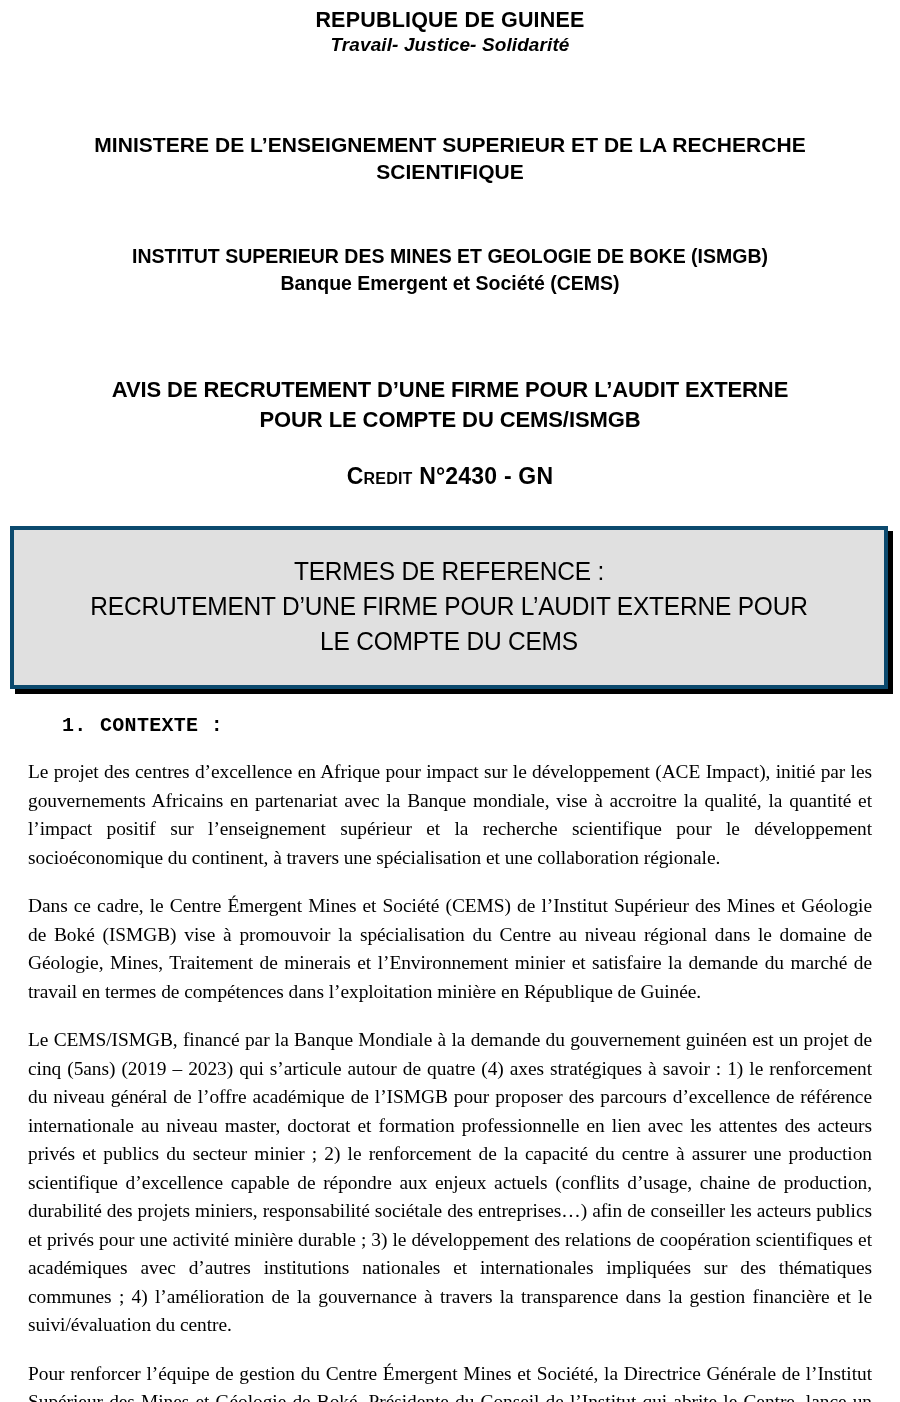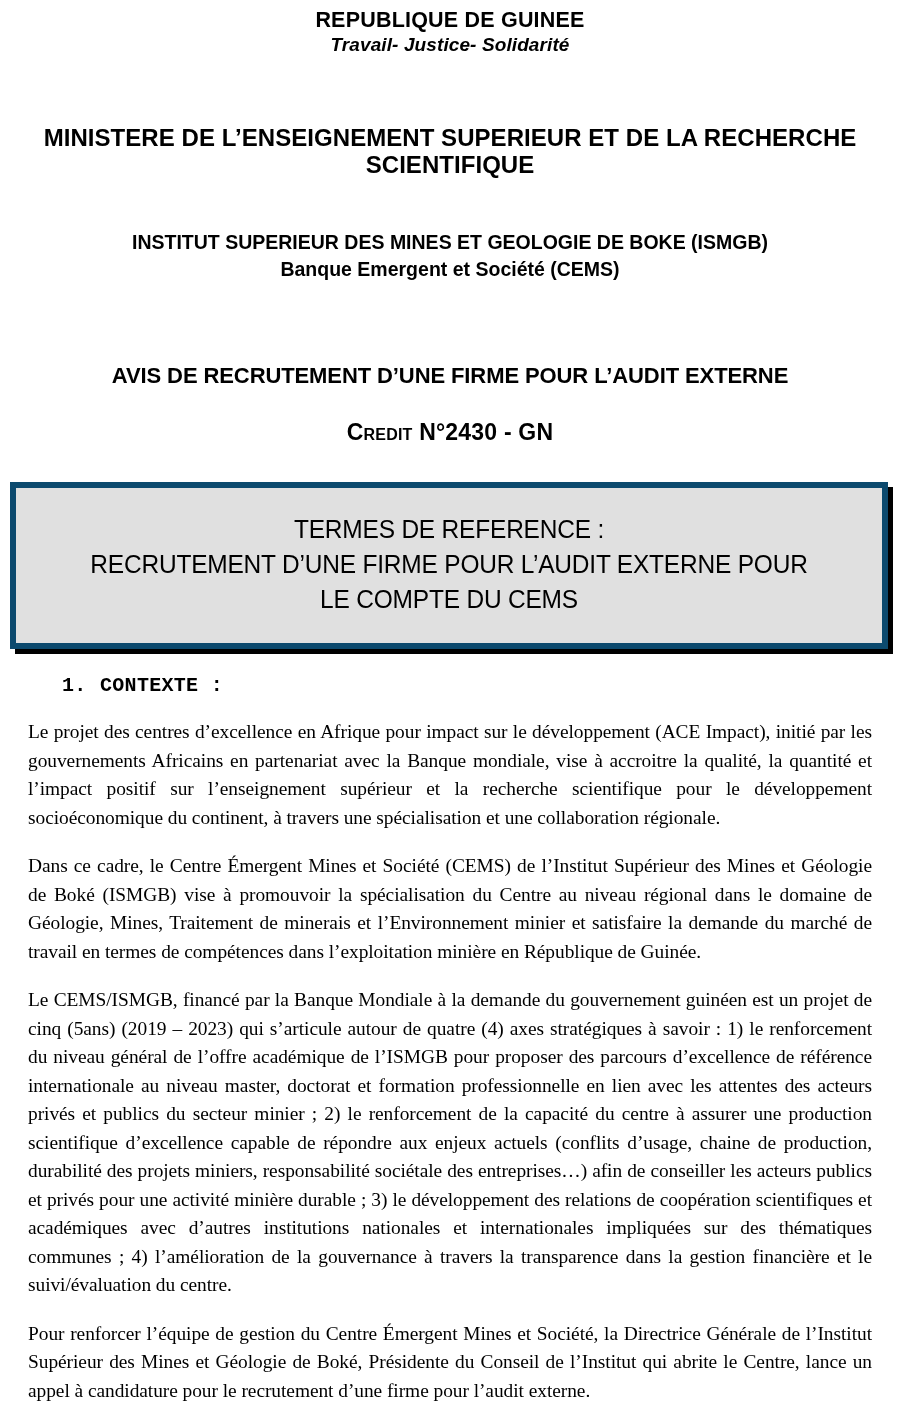--- a/index.html
+++ b/index.html
@@ -37,23 +37,23 @@
     padding-top: 7px;
     letter-spacing: 0.2px;
   }
   .hdr-motto {
     font-size: 19px;
     line-height: 24px;
     font-style: italic;
     letter-spacing: 0.1px;
   }
   .hdr-ministry {
-    font-size: 24px;
+    font-size: 21px;
     line-height: 27px;
-    margin: 9px 40px;
+    margin: 16px 40px;
     padding-top: 58px;
     letter-spacing: 0.05px;
   }
   .hdr-institute {
     font-size: 19.5px;
     line-height: 27px;
     margin: 0 20px;
     padding-top: 42px;
   }
   .hdr-centre {
@@ -85,21 +85,21 @@
     line-height: 29px;
     letter-spacing: 0.2px;
   }
 
   
   .tdr-box-wrap {
     margin: 35px 12px 0 10px;
   }
   .tdr-box {
     background: #e0e0e0;
-    border: 6px solid #0c4a6e;
+    border: 4px solid #0c4a6e;
     box-shadow: 5px 5px 0 0 #000000;
     box-sizing: border-box;
     padding: 24px 14px 26px 14px;
     text-align: center;
   }
   .tdr-line {
     font-family: "Liberation Sans", "DejaVu Sans", sans-serif;
     font-weight: normal;
     font-size: 25.5px;
     line-height: 35px;
@@ -148,20 +148,21 @@
   <div class="header">
     <div class="hdr-country">REPUBLIQUE DE GUINEE</div>
     <div class="hdr-motto">Travail- Justice- Solidarité</div>
     <div class="hdr-ministry">MINISTERE DE L’ENSEIGNEMENT SUPERIEUR ET DE LA RECHERCHE SCIENTIFIQUE</div>
     <div class="hdr-institute">INSTITUT SUPERIEUR DES MINES ET GEOLOGIE DE BOKE (ISMGB)</div>
     <div class="hdr-centre">Banque Emergent et Société (CEMS)</div>
   </div>
 
   <div class="notice-title">
     <div>AVIS DE RECRUTEMENT D’UNE FIRME POUR L’AUDIT EXTERNE</div>
+    <div>POUR LE COMPTE DU CEMS/ISMGB</div>
   </div>
 
   <div class="funding">
     <div class="funding-line">Credit N°2430 - GN</div>
   </div>
 
   <div class="tdr-box-wrap">
     <div class="tdr-box">
       <div class="tdr-line">TERMES DE REFERENCE :</div>
       <div class="tdr-line">RECRUTEMENT D’UNE FIRME POUR L’AUDIT EXTERNE POUR</div>

